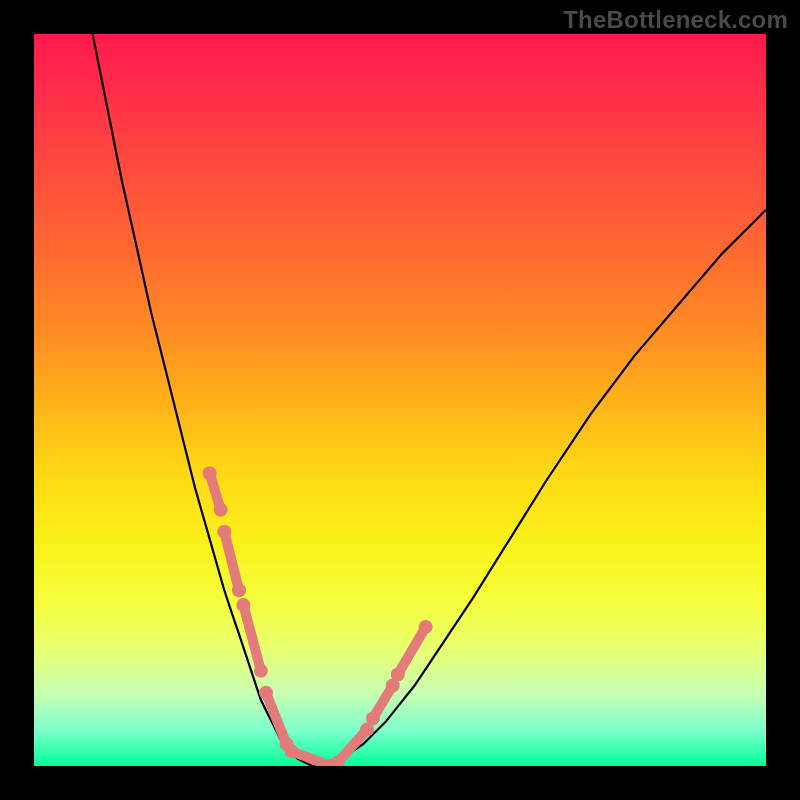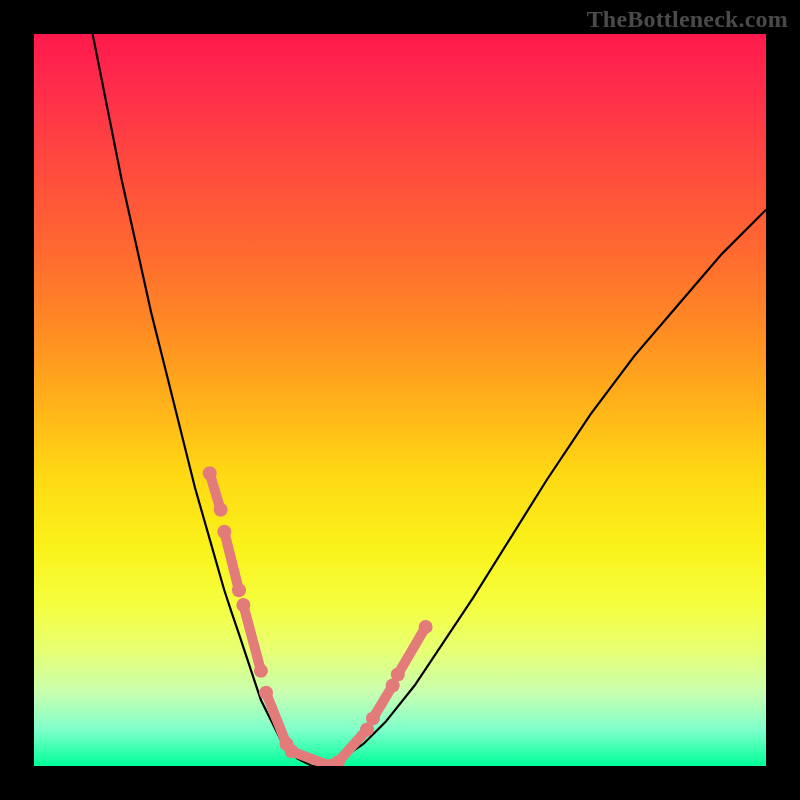--- a/index.html
+++ b/index.html
@@ -1,16 +1,16 @@
 <!DOCTYPE html>
 <html><head>
 <meta charset="utf-8">
 <style>
   html,body{margin:0;padding:0;width:800px;height:800px;background:#000;font-family:Arial,Helvetica,sans-serif;}
-  .frame{position:absolute;left:0;top:0;width:800px;height:800px;background:#000;font-family:Liberation Serif, serif;}
+  .frame{position:absolute;left:0;top:0;width:800px;height:800px;background:#000;}
   .plot{position:absolute;left:34px;top:34px;width:732px;height:732px;overflow:hidden;}
   .gradient{position:absolute;left:0;top:0;width:732px;height:732px;
     background:linear-gradient(to bottom,
       #ff1a4d 0%,
       #ff2e4a 8%,
       #ff4a3e 18%,
       #ff6a30 30%,
       #ff8a24 40%,
       #ffb01a 50%,
       #ffd814 60%,

